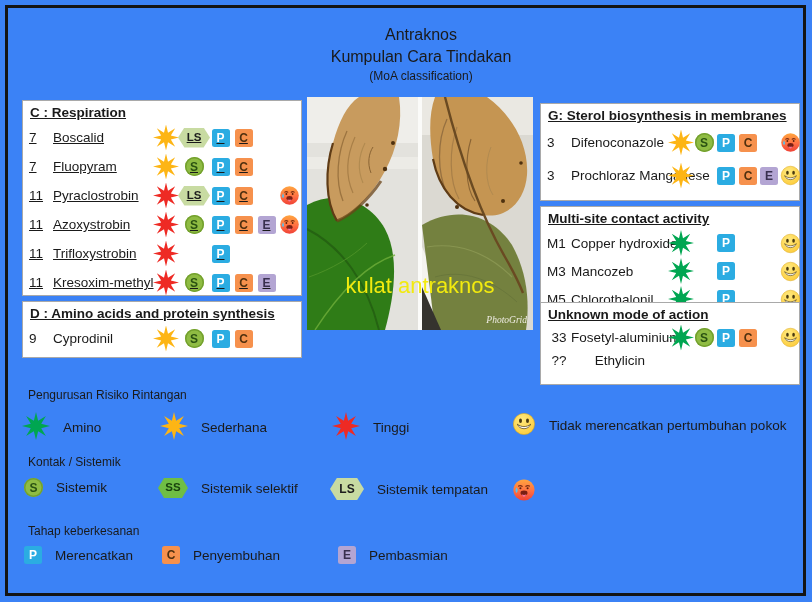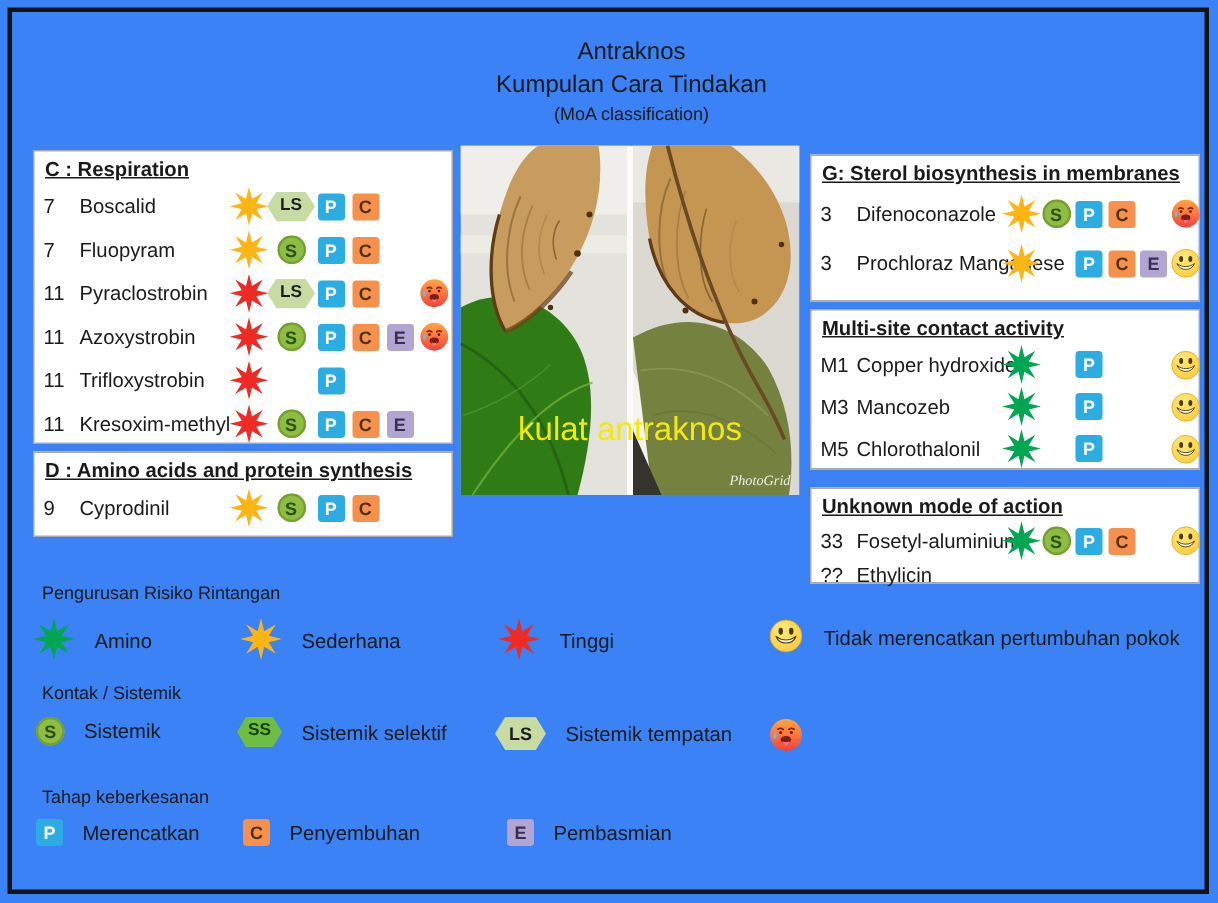--- a/index.html
+++ b/index.html
@@ -8,30 +8,30 @@
   .frame{position:absolute;left:5px;top:5px;right:6px;bottom:6px;border:3px solid #141414;pointer-events:none;}
 
   
   .title{position:absolute;top:24px;left:30px;right:0;text-align:center;}
   .t1,.t2{font-size:16px;line-height:22px;}
   .t3{font-size:12px;line-height:16px;}
 
   
   .box{position:absolute;border:1px solid #a9a9a9;background:#fff;padding:3px 0 0 6px;box-sizing:border-box;}
   .box h3{margin:1px 0 3px 1px;font-size:13.5px;font-weight:600;text-decoration:underline;}
-  #box-c{left:22px;top:100px;width:280px;height:196px;}
+  #box-c{left:22px;top:100px;width:280px;height:196px;text-decoration:underline;}
   #box-d{left:22px;top:301px;width:280px;height:57px;}
   #box-g{left:540px;top:103px;width:260px;height:98px;}
   #box-m{left:540px;top:206px;width:260px;height:107px;}
-  #box-u{left:540px;top:325px;width:260px;height:64px;}
+  #box-u{left:540px;top:302px;width:260px;height:83px;}
 
   .mrow{display:flex;align-items:center;height:29px;font-size:13.5px;}
   #box-g .mrow{height:33px;}
   #box-m .mrow{height:28px;}
-  #box-u .mrow{height:25px;}
+  #box-u .mrow{height:25px;text-align:center;}
   #box-u .mrow.short{height:21px;}
   .code{width:24px;flex:none;}
   .name{width:100px;flex:none;white-space:nowrap;overflow:visible;}
   .box-r .name{width:98px;}
   .slots{display:grid;align-items:center;justify-items:center;flex:none;}
   .slots-l{grid-template-columns:26px 30px 23px 23px 23px 22px;}
   .slots-r{grid-template-columns:24px 22px 22px 22px 20px 22px;}
   .slot{display:inline-flex;align-items:center;justify-content:center;}
 
   

